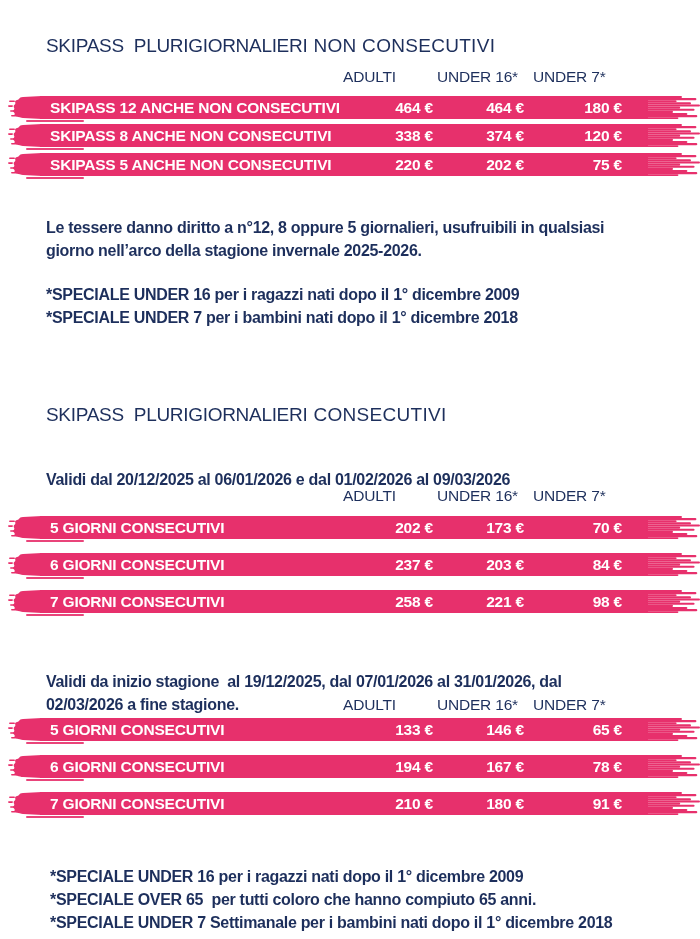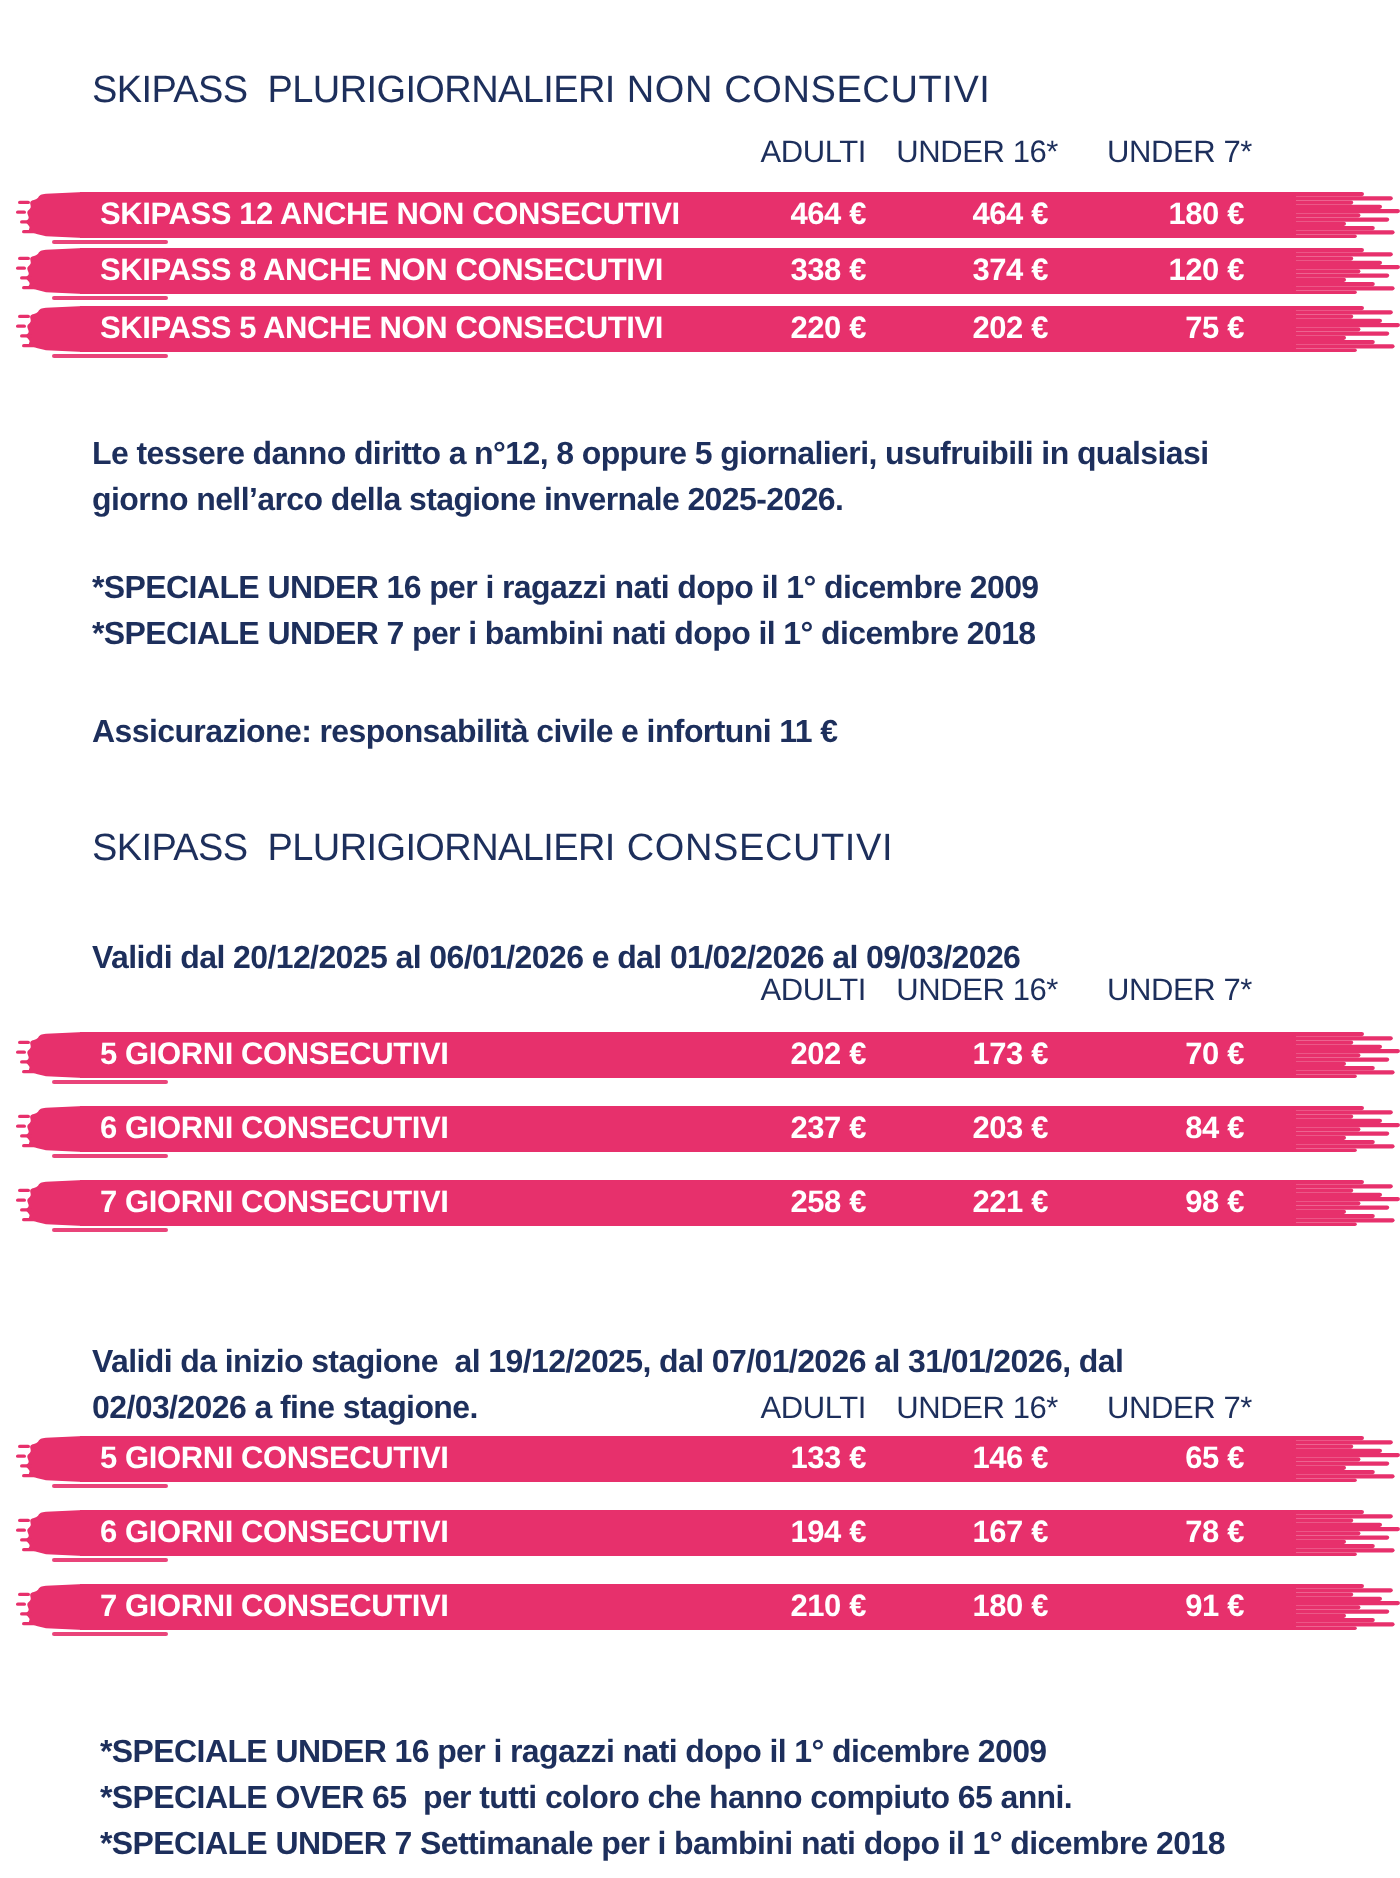--- a/index.html
+++ b/index.html
@@ -48,21 +48,21 @@
   }
   .line.fn { left: 50px; }
 
   
   .head-row { position: absolute; left: 0; width: 700px; height: 20px; }
   .col-head {
     position: absolute;
     top: 0; height: 20px; line-height: 20px;
     font-size: 15.5px; font-weight: 400;
     color: var(--navy);
-    text-align: right;
+    text-align: left;
     letter-spacing: -0.2px;
     white-space: pre;
   }
   .h1 { left: 343px; width: 90px; }
   .h2 { left: 437px; width: 92px; }
   .h3 { left: 533px; width: 93px; }
 
   
   .bar-row { position: absolute; left: 0; width: 700px; height: 23px; }
   .bar-mid {
@@ -94,21 +94,21 @@
   .t-title1   { top: 34px; }
   .t-head1    { top: 67px; }
   .t-s1r0     { top: 96px; }
   .t-s1r1     { top: 124px; }
   .t-s1r2     { top: 153px; }
   .t-desc0    { top: 199px; }
   .t-desc1    { top: 222px; }
   .t-note0    { top: 266px; }
   .t-note1    { top: 289px; text-align: center; }
   .t-insur    { top: 338px; }
-  .t-title2   { top: 413px; }
+  .t-title2   { top: 403px; }
   .t-alta     { top: 429px; }
   .t-altaval  { top: 451px; }
   .t-head2    { top: 486px; }
   .t-s2r0     { top: 516px; }
   .t-s2r1     { top: 553px; }
   .t-s2r2     { top: 590px; }
   .t-bassa    { top: 630px; }
   .t-bval0    { top: 653px; }
   .t-bval1    { top: 676px; }
   .t-head3    { top: 695px; }
@@ -201,21 +201,20 @@
     <span class="bar-val v2">202 €</span>
     <span class="bar-val v3">75 €</span>
   </div>
 
   <div class="line t-desc0">Le tessere danno diritto a n°12, 8 oppure 5 giornalieri, usufruibili in qualsiasi</div>
   <div class="line t-desc1">giorno nell’arco della stagione invernale 2025-2026.</div>
 
   <div class="line t-note0">*SPECIALE UNDER 16 per i ragazzi nati dopo il 1° dicembre 2009</div>
   <div class="line t-note1">*SPECIALE UNDER 7 per i bambini nati dopo il 1° dicembre 2018</div>
 
-  <div class="line t-insur">Assicurazione: responsabilità civile e infortuni 11 €</div>
 
   <div class="sec-title t-title2"><span>SKIPASS  PLURIGIORNALIERI</span><span class="sfx">CONSECUTIVI</span></div>
 
   <div class="line t-altaval">Validi dal 20/12/2025 al 06/01/2026 e dal 01/02/2026 al 09/03/2026</div>
 
   <div class="head-row t-head2">
     <span class="col-head h1">ADULTI</span>
     <span class="col-head h2">UNDER 16*</span>
     <span class="col-head h3">UNDER 7*</span>
   </div>

